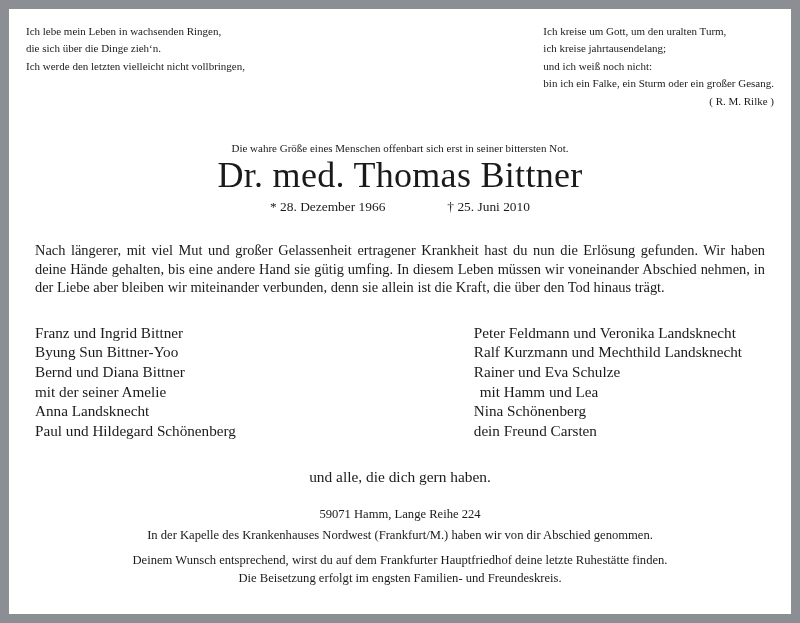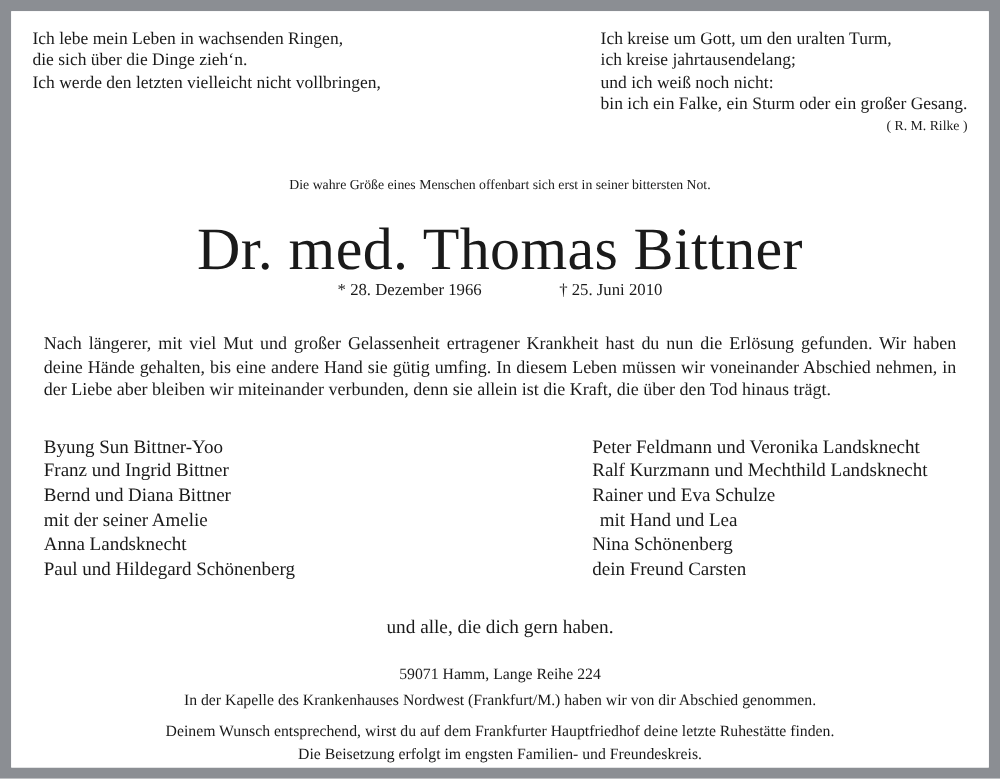--- a/index.html
+++ b/index.html
@@ -34,21 +34,21 @@
     position: relative;
   }
 
   
   .poem {
     display: flex;
     justify-content: space-between;
     align-items: flex-start;
   }
   .stanza {
-    font-size: 14px;
+    font-size: 11px;
     line-height: 17.4px;
   }
   .stanza-left { text-align: left; }
   .stanza-right { text-align: left; }
   .stanza .line { white-space: pre; }
   .attribution {
     text-align: right;
     font-size: 11px;
     line-height: 17.4px;
     margin-top: 0;
@@ -57,23 +57,22 @@
   
   .motto {
     text-align: center;
     font-size: 11px;
     margin-top: 32px;
   }
 
   
   .name {
     text-align: center;
-    font-size: 48px;
+    font-size: 36px;
     letter-spacing: 0.3px;
-    margin-top: 25px;
     line-height: 42px;
     font-weight: normal;
   }
   .dates {
     text-align: center;
     font-size: 13.4px;
     margin-top: 3px;
   }
   .dates .gap { display: inline-block; width: 62px; }
 
@@ -152,32 +151,32 @@
     <div class="name">Dr. med. Thomas Bittner</div>
 
     <div class="dates">
       <span>* 28. Dezember 1966</span><span class="gap"></span><span>† 25. Juni 2010</span>
     </div>
 
     <div class="body-text">Nach längerer, mit viel Mut und großer Gelassenheit ertragener Krankheit hast du nun die Erlösung gefunden. Wir haben deine Hände gehalten, bis eine andere Hand sie gütig umfing. In diesem Leben müssen wir voneinander Abschied nehmen, in der Liebe aber bleiben wir miteinander verbunden, denn sie allein ist die Kraft, die über den Tod hinaus trägt.</div>
 
     <div class="mourners">
       <div class="mourners-col left">
+        <div class="mourner">Franz und Ingrid Bittner</div>
         <div class="mourner">Byung Sun Bittner-Yoo</div>
-        <div class="mourner">Franz und Ingrid Bittner</div>
         <div class="mourner">Bernd und Diana Bittner</div>
         <div class="mourner">mit der seiner Amelie</div>
         <div class="mourner">Anna Landsknecht</div>
         <div class="mourner">Paul und Hildegard Schönenberg</div>
       </div>
       <div class="mourners-col right">
         <div class="mourner">Peter Feldmann und Veronika Landsknecht</div>
         <div class="mourner">Ralf Kurzmann und Mechthild Landsknecht</div>
         <div class="mourner">Rainer und Eva Schulze</div>
-        <div class="mourner indent">mit Hand und Lea</div>
+        <div class="mourner indent">mit Hamm und Lea</div>
         <div class="mourner">Nina Schönenberg</div>
         <div class="mourner">dein Freund Carsten</div>
       </div>
     </div>
 
     <div class="closing">und alle, die dich gern haben.</div>
 
     <div class="footer">
       <div class="addr">59071 Hamm, Lange Reihe 224</div>
       <div class="spacer-sm"></div>

